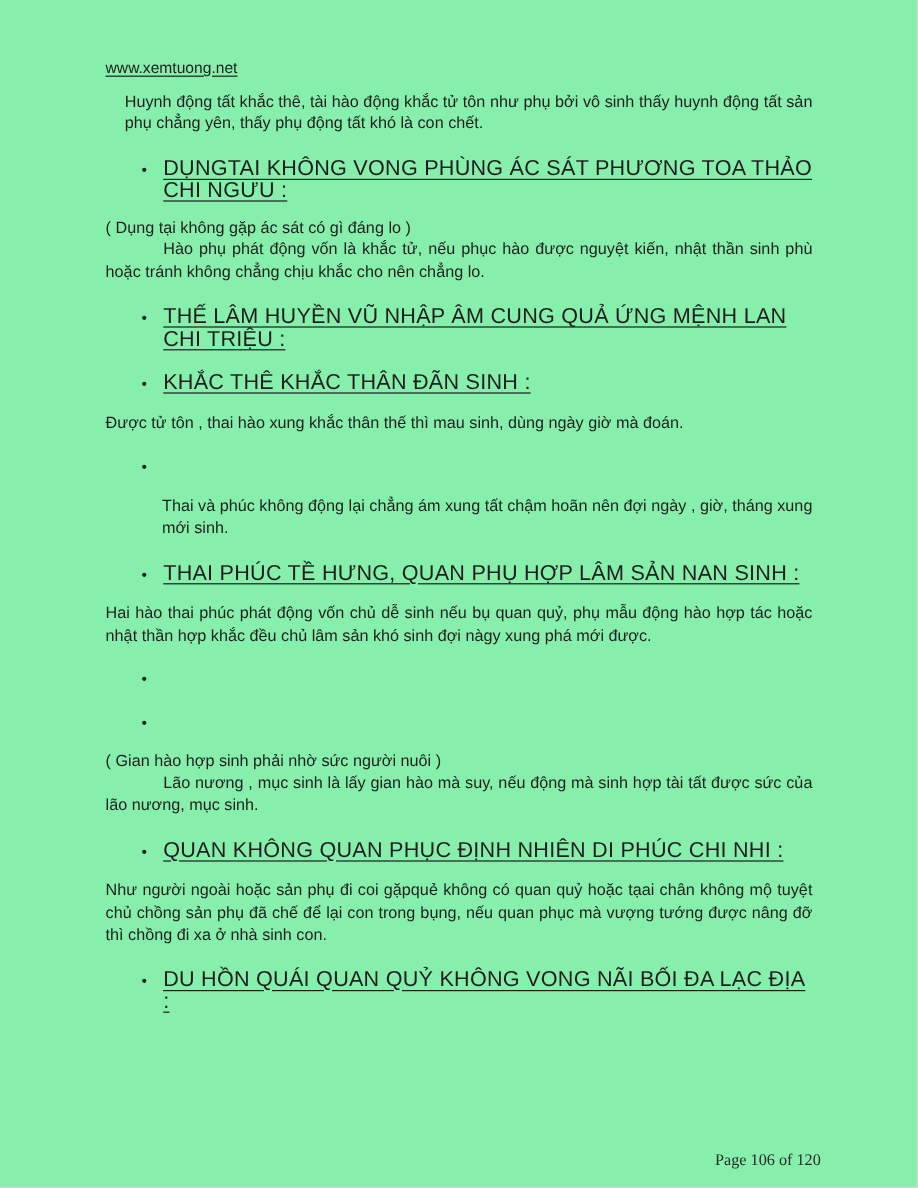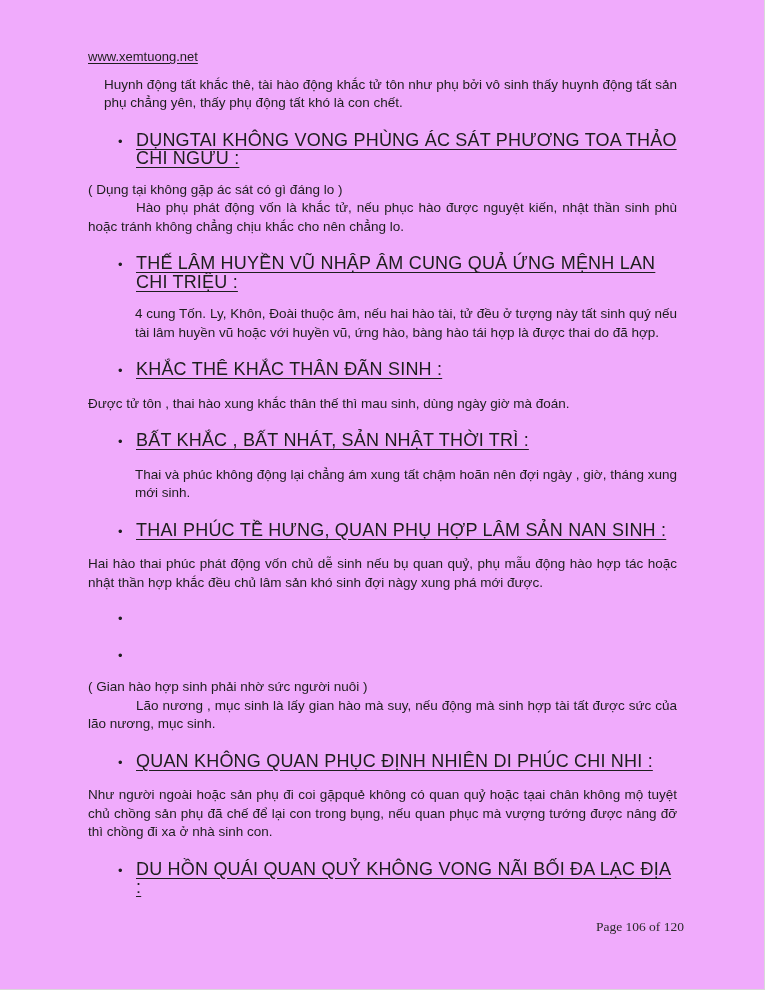--- a/index.html
+++ b/index.html
@@ -1,21 +1,21 @@
 <!DOCTYPE html>
 <html><head>
 <meta charset="utf-8">
 <style>
   html, body { margin: 0; padding: 0; background: #ffffff; }
   .page {
     position: relative;
     width: 765px;
     height: 990px;
     box-sizing: border-box;
-    background: #f0abfc;
+    background: #86efac;
     border-right: 1px solid #d9d9d9;
     border-bottom: 1px solid #d9d9d9;
     padding: 48px 87px 0 88px;
     font-family: "Liberation Sans", "DejaVu Sans", sans-serif;
     font-size: 13.5px;
     line-height: 18.5px;
     color: #1e1e1e;
     overflow: hidden;
   }
   .header-link {
@@ -47,21 +47,21 @@
   }
   .heading {
     font-size: 18px;
     letter-spacing: 0.2px;
     text-decoration: underline;
     text-underline-offset: 2.5px;
   }
   .footer {
     position: absolute;
     right: 80px;
-    top: 918px;
+    top: 958px;
     font-family: "Liberation Serif", "DejaVu Serif", serif;
     font-size: 13.5px;
     color: #2a2a2a;
   }
 </style>
 </head>
 <body>
 
 <div class="page">
   <span class="header-link">www.xemtuong.net</span>
@@ -78,39 +78,35 @@
           <p class="para plain tight">( Dụng tại không gặp ác sát có gì đáng lo )</p>
           <p class="para indent-first">Hào phụ phát động vốn là khắc tử, nếu phục hào được nguyệt kiến, nhật thần sinh phù hoặc tránh không chẳng chịu khắc cho nên chẳng lo.</p>
         </div>
   </div>
 
   <div class="section">
     <div class="bullet-row">
       <span class="bullet">•</span>
       <span class="heading">THẾ LÂM HUYỀN VŨ NHẬP ÂM CUNG QUẢ ỨNG MỆNH LAN CHI TRIỆU :</span>
     </div>
-    <div>
-          <p class="para block-indent">4 cung Tốn. Ly, Khôn, Đoài thuộc âm, nếu hai hào tài, tử đều ở tượng này tất sinh quý nếu tài lâm huyền vũ hoặc với huyền vũ, ứng hào, bàng hào tái hợp là được thai do đã hợp.</p>
-        </div>
   </div>
 
   <div class="section">
     <div class="bullet-row">
       <span class="bullet">•</span>
       <span class="heading">KHẮC THÊ KHẮC THÂN ĐÃN SINH :</span>
     </div>
     <div>
           <p class="para plain">Được tử tôn , thai hào xung khắc thân thế thì mau sinh, dùng ngày giờ mà đoán.</p>
         </div>
   </div>
 
   <div class="section">
     <div class="bullet-row">
       <span class="bullet">•</span>
-      <span class="heading">BẤT KHẮC , BẤT NHÁT, SẢN NHẬT THỜI TRÌ :</span>
     </div>
     <div>
           <p class="para block-indent">Thai và phúc không động lại chẳng ám xung tất chậm hoãn nên đợi ngày , giờ, tháng xung mới sinh.</p>
         </div>
   </div>
 
   <div class="section">
     <div class="bullet-row">
       <span class="bullet">•</span>
       <span class="heading">THAI PHÚC TỀ HƯNG, QUAN PHỤ HỢP LÂM SẢN NAN SINH :</span>

